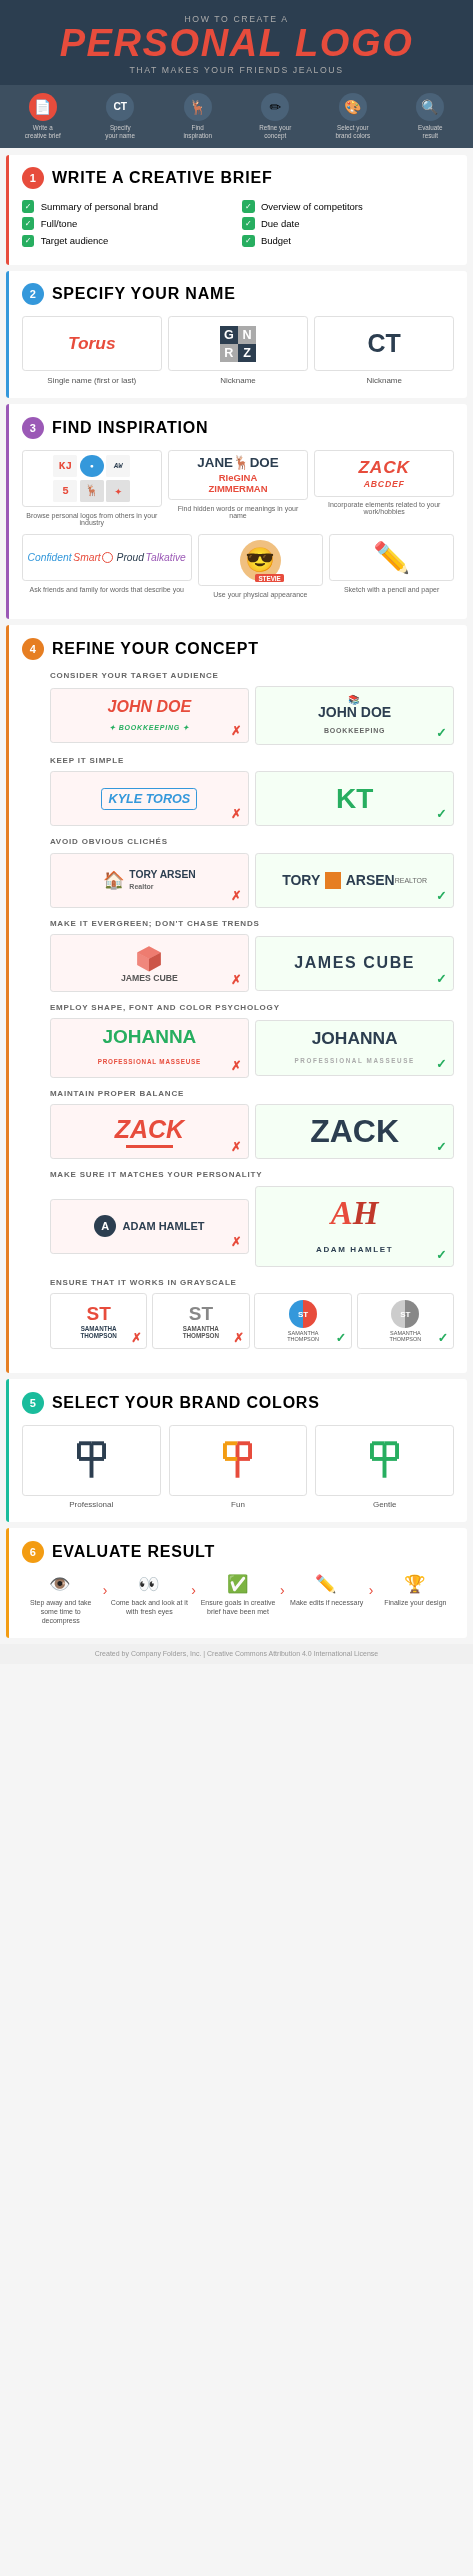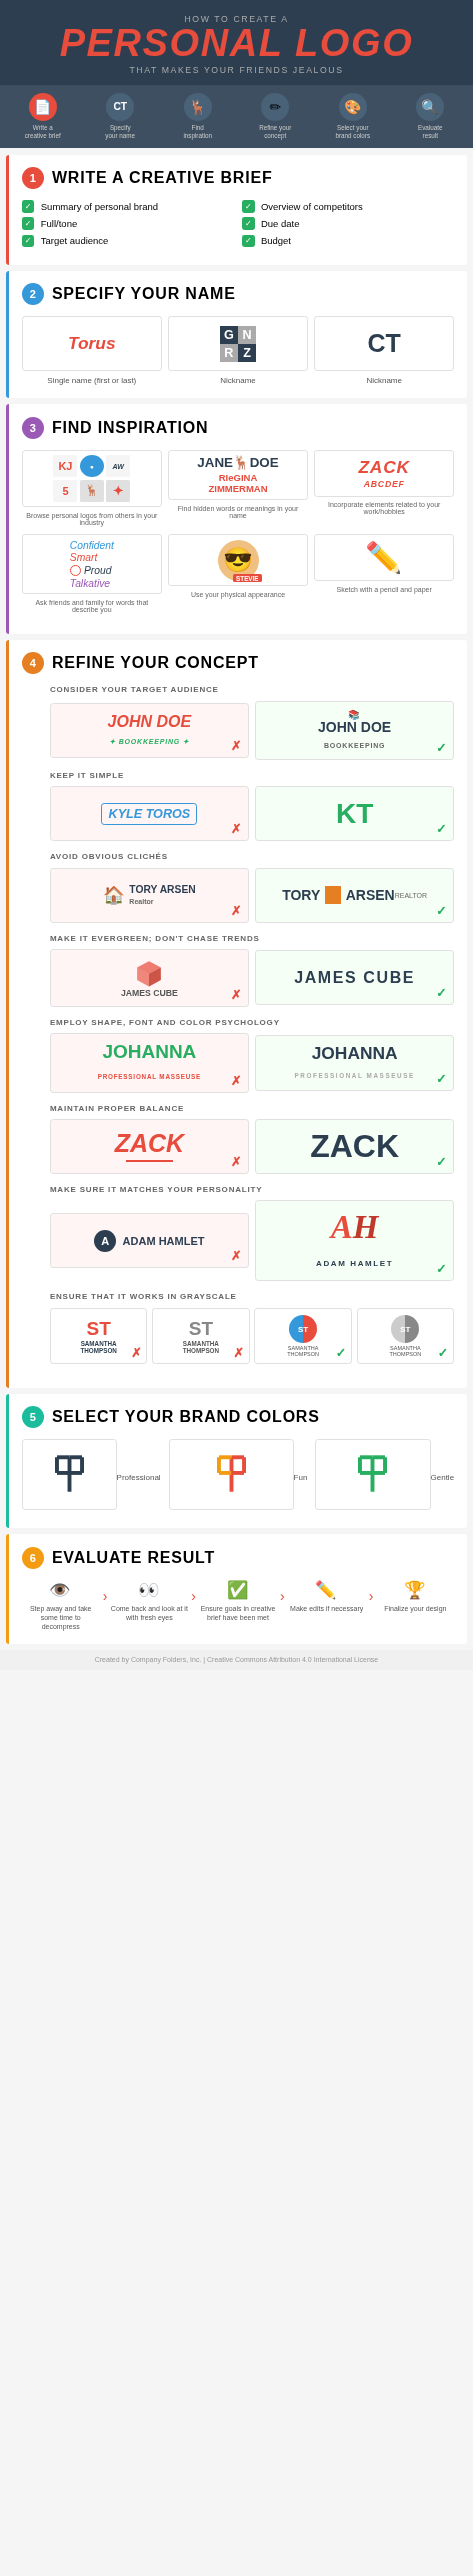--- a/index.html
+++ b/index.html
@@ -226,21 +226,21 @@
       text-align: center;
       margin-top: 4.7px;
     }
     .insp-section {
       text-align: center;
     }
 
     
     .words-box {
       display: flex;
-      flex-direction: column;
+      flex-direction: row;
       align-items: flex-start;
       font-size: 10.3px;
       gap: 1.6px;
     }
     .word-confident { color: #3498db; font-style: italic; }
     .word-smart { color: #e74c3c; font-style: italic; }
     .word-proud { color: #2c3e50; font-style: italic; }
     .word-talkative { color: #9b59b6; font-style: italic; }
 
     
@@ -502,21 +502,21 @@
     }
 
     
     .color-row {
       display: flex;
       gap: 8px;
     }
     .color-item {
       flex: 1;
       display: flex;
-      flex-direction: row;
+      flex-direction: column;
       align-items: center;
     }
     .color-logo-box {
       width: 100%;
       height: 71px;
       border: 1.6px solid #e0e0e0;
       border-radius: 3.2px;
       display: flex;
       align-items: center;
       justify-content: center;
@@ -564,20 +564,21 @@
       color: #999;
       padding: 6.3px;
       background: #f0f0f0;
     }
 
     
     .small-logos {
       display: grid;
       grid-template-columns: 1fr 1fr 1fr;
       gap: 2.4px;
+      font-family: Liberation Mono, monospace;
     }
     .small-logo-item {
       width: 24px;
       height: 22px;
       background: #e0e0e0;
       border-radius: 1.6px;
       display: flex;
       align-items: center;
       justify-content: center;
       font-size: 7px;

